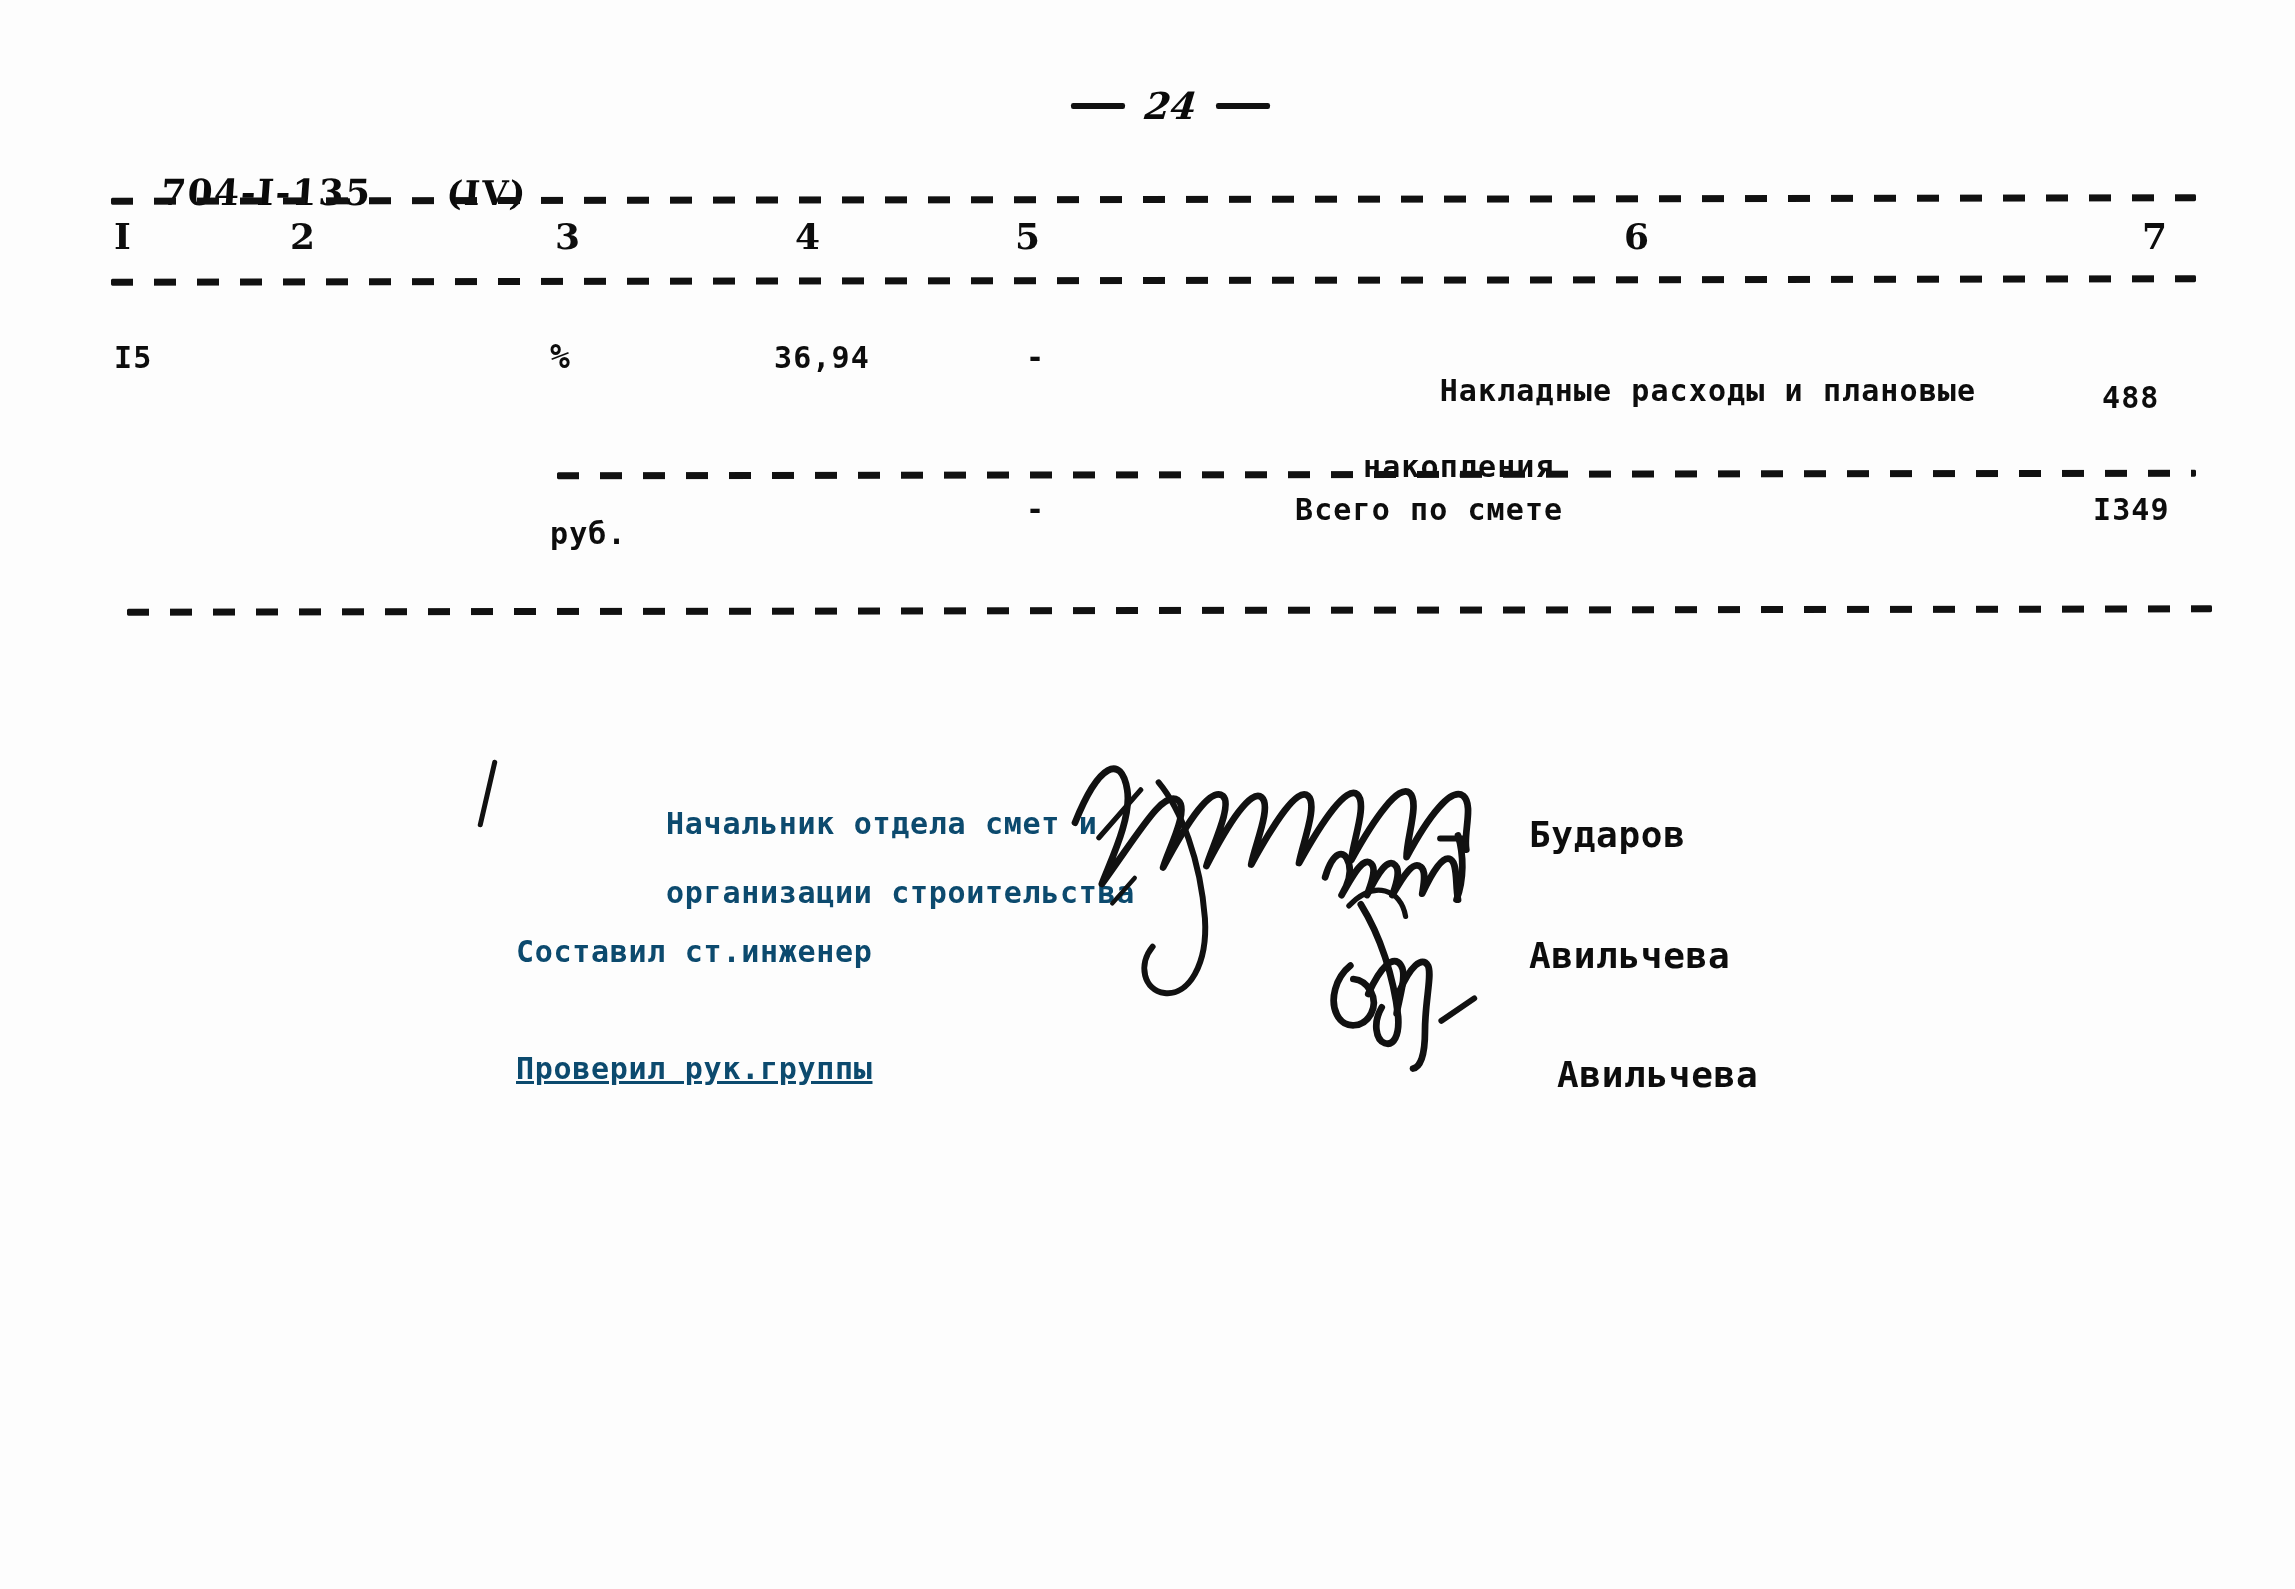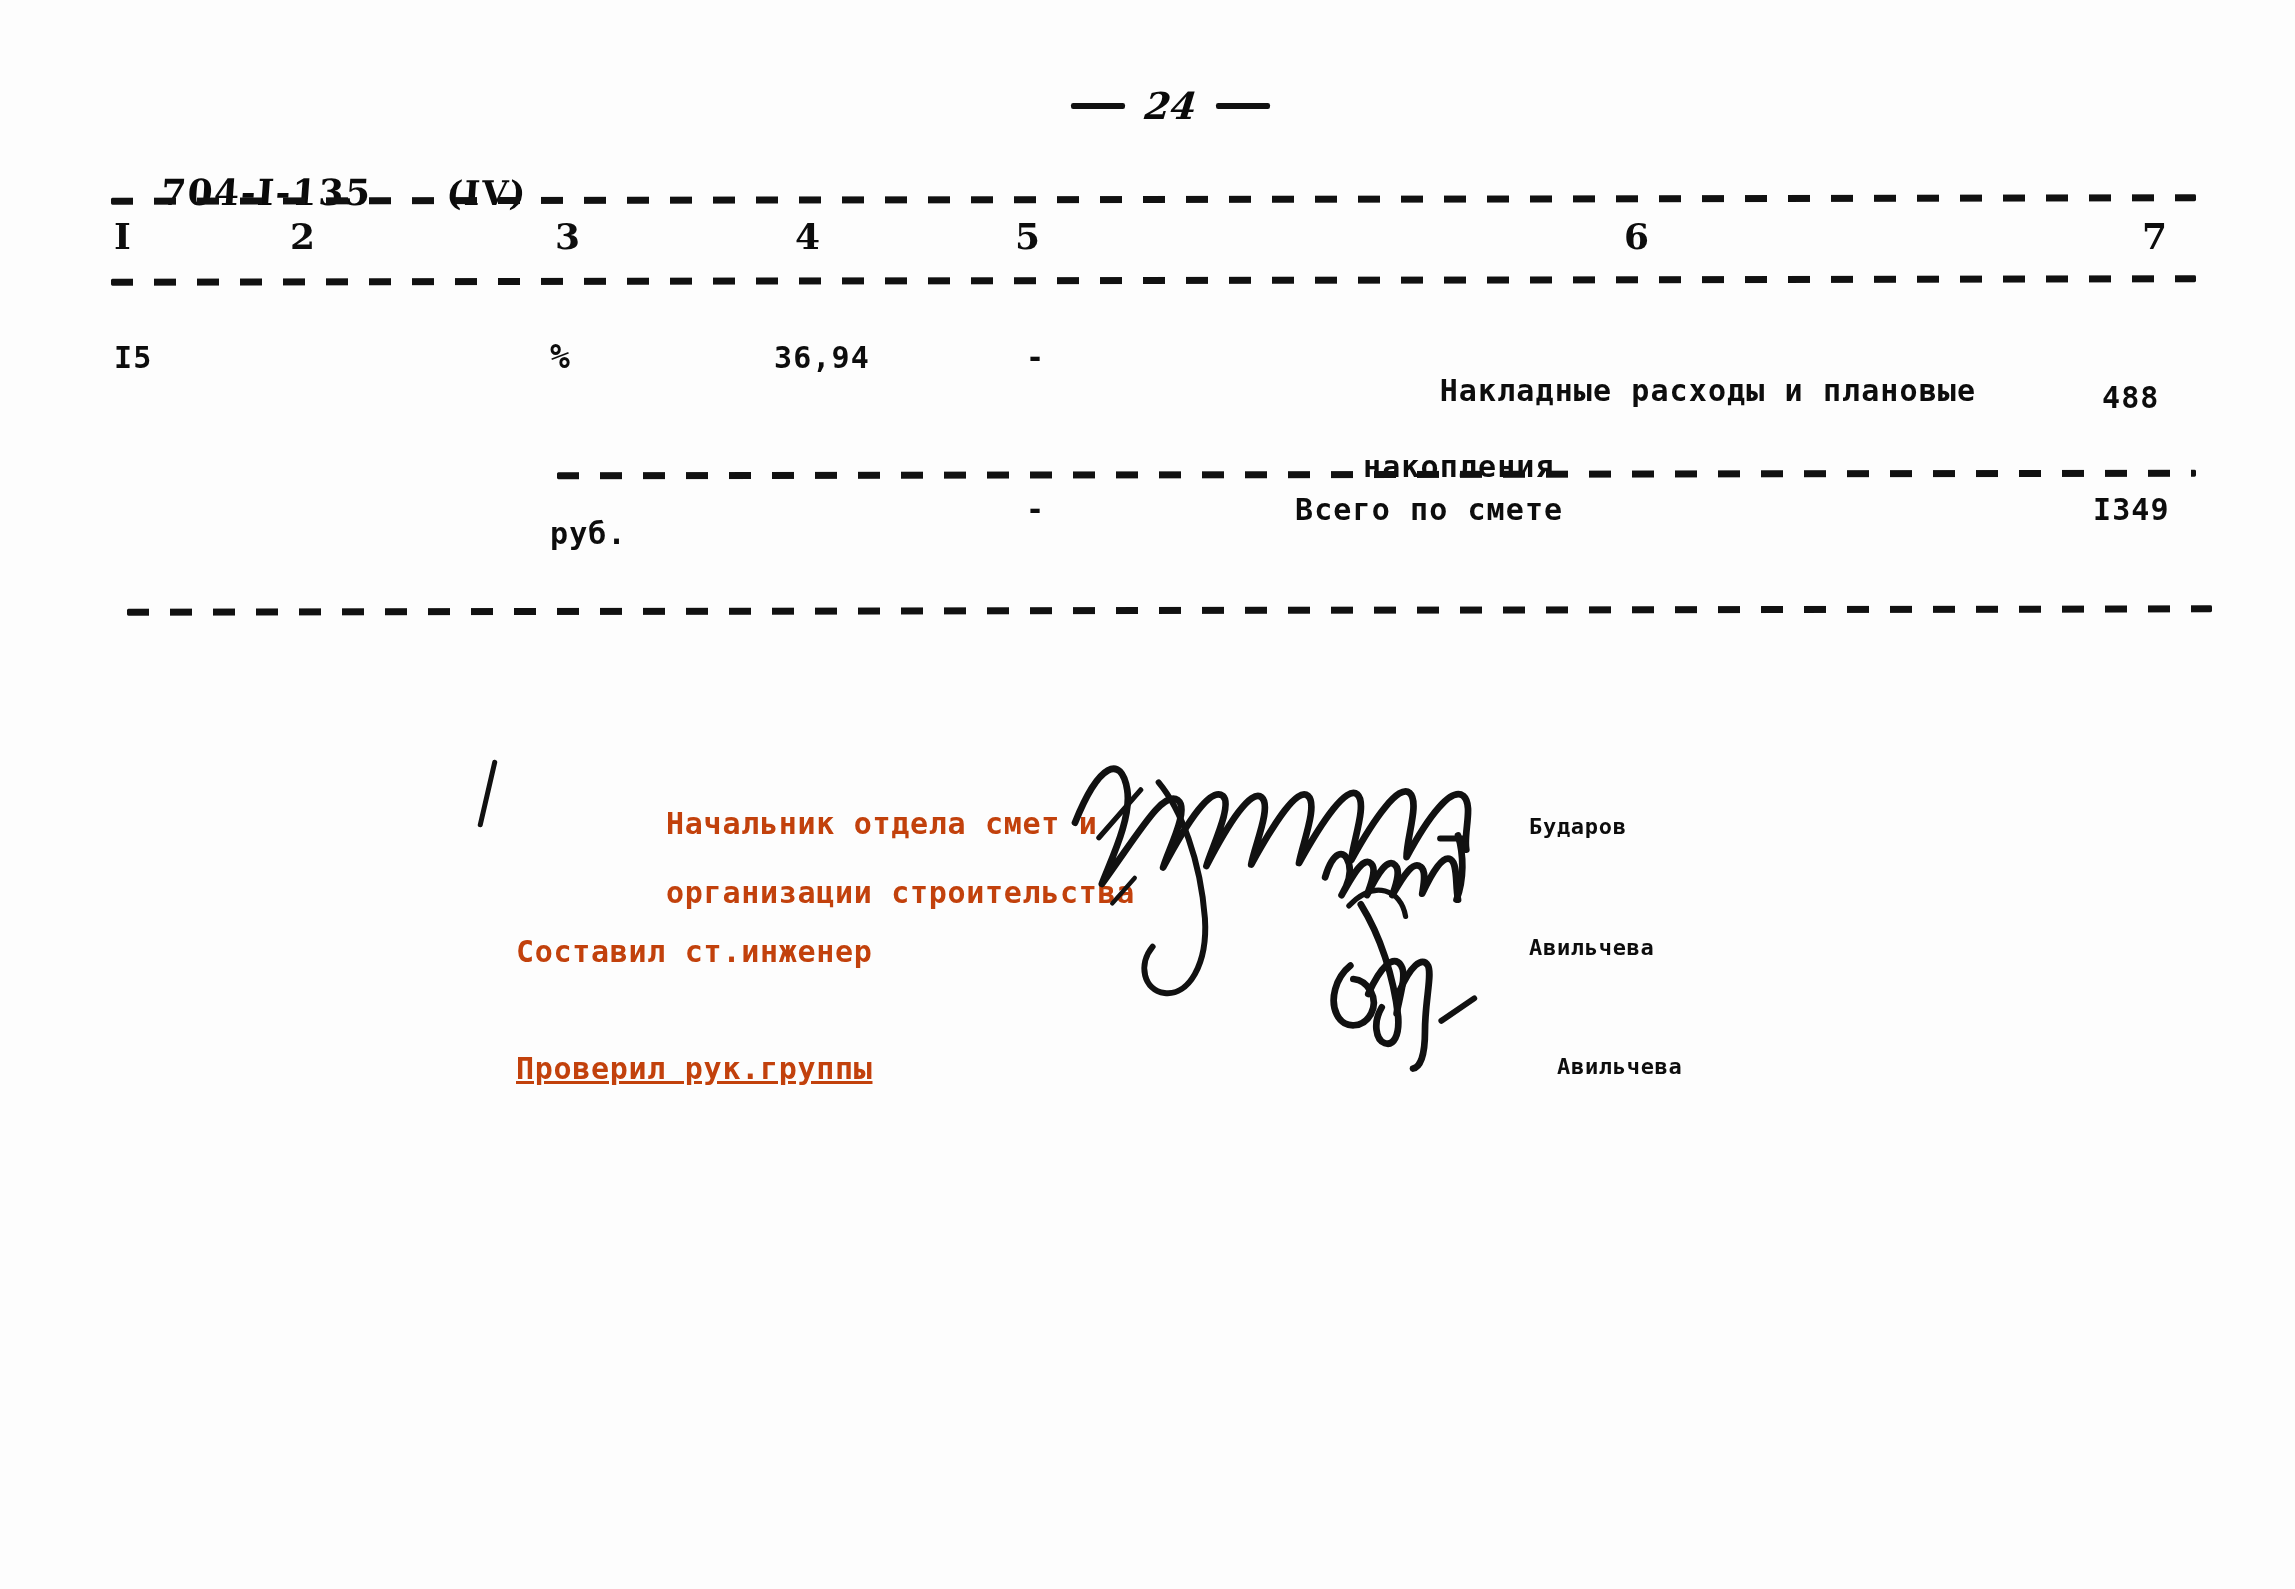--- a/index.html
+++ b/index.html
@@ -132,28 +132,28 @@
   }
   .sig-role {
     position: absolute;
     left: 0;
     top: 0;
     font-family: "DejaVu Sans Mono", "Liberation Mono", monospace;
     font-weight: 700;
     font-size: 30px;
     letter-spacing: 0.7px;
     line-height: 1.16;
-    color: #c2410c;
+    color: #0c4a6e;
   }
   .sig-name {
     position: absolute;
     left: 1013px;
     font-family: "DejaVu Sans Mono", "Liberation Mono", monospace;
     font-weight: 700;
-    font-size: 22px;
+    font-size: 36px;
     letter-spacing: 0.7px;
     color: #0d0d0d;
   }
   #sig-row-head { height: 112px; }
   #sig-row-head .sig-name { top: 42px; }
   #sig-row-made { height: 72px; }
   #sig-row-made .sig-role { top: 6px; }
   #sig-row-made .sig-name { top: 6px; }
   #sig-row-checked .sig-role { top: 6px; text-decoration: underline; }
   #sig-row-checked .sig-name { top: 8px; margin-left: 28px; }

